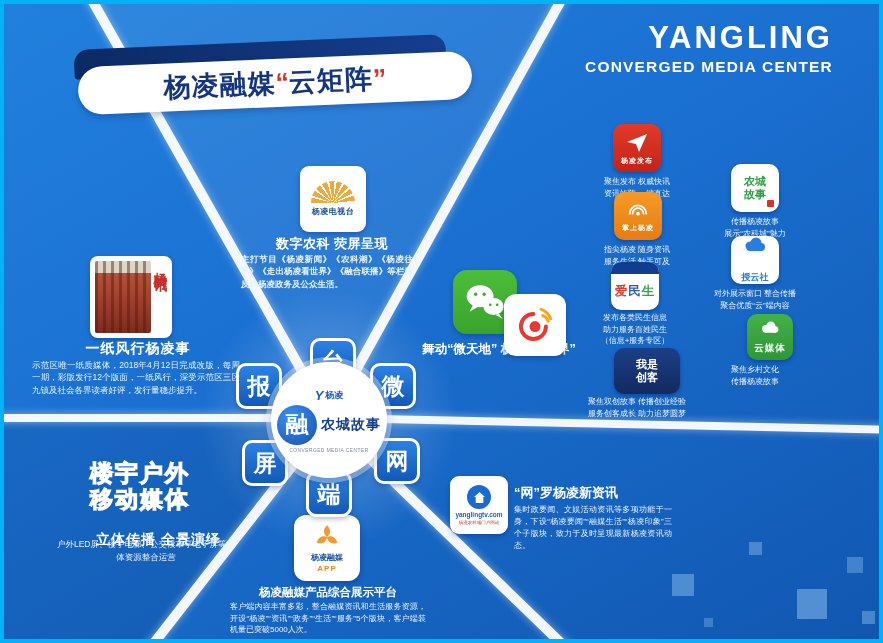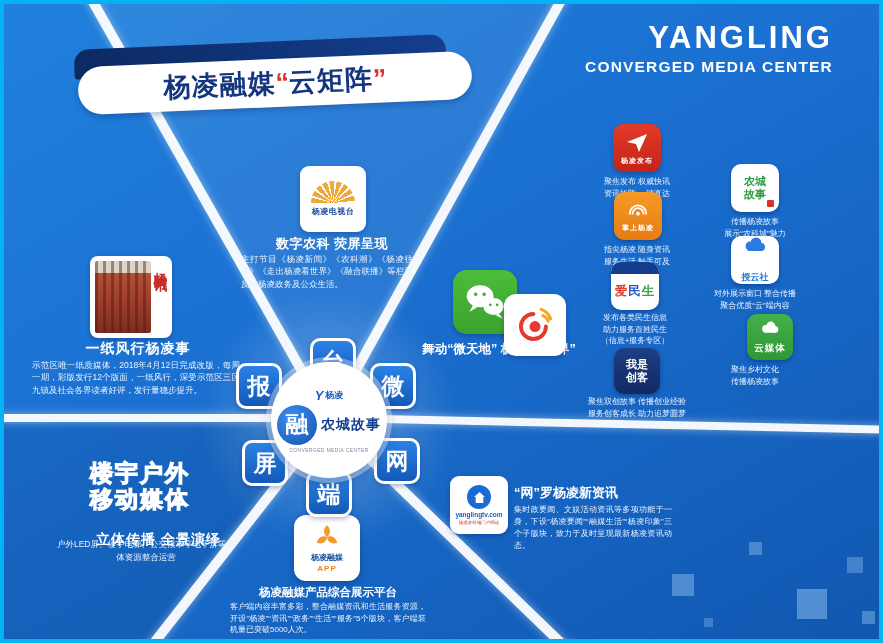--- a/index.html
+++ b/index.html
@@ -51,21 +51,21 @@
     text-align:justify;z-index:3;}
 
   .tv-icon{position:absolute;left:296px;top:162px;width:66px;height:66px;background:#fff;border-radius:9px;z-index:3;
     display:flex;flex-direction:column;align-items:center;justify-content:center;gap:3px;box-shadow:0 2px 5px rgba(0,20,80,.3);}
   .tv-fan{width:44px;height:22px;border-radius:44px 44px 0 0;
     background:repeating-conic-gradient(from -90deg at 50% 100%,#efa93a 0deg 14deg,#ffffff 14deg 20deg);}
   .tv-label{font-size:8px;font-weight:bold;color:#1a4f9e;letter-spacing:.5px;}
   .tv-title{position:absolute;left:240px;top:231px;width:176px;text-align:center;font-size:13px;font-weight:bold;
     color:#fff;z-index:3;letter-spacing:.5px;}
   .tv-desc{position:absolute;left:237px;top:249px;width:172px;font-size:8.5px;line-height:1.45;color:#e9f3ff;
-    text-align:justify;z-index:3;}
+    text-align:justify;z-index:3;font-weight:bold;}
 
   .wechat-icon{position:absolute;left:449px;top:266px;width:64px;height:64px;border-radius:14px;z-index:3;
     background:linear-gradient(180deg,#4cbd3b,#3aa32c);display:flex;align-items:center;justify-content:center;
     box-shadow:0 2px 5px rgba(0,20,80,.3);}
   .weibo-icon{position:absolute;left:500px;top:290px;width:62px;height:62px;border-radius:12px;background:#fff;z-index:4;
     display:flex;align-items:center;justify-content:center;box-shadow:0 2px 5px rgba(0,20,80,.3);}
   .social-title{position:absolute;left:403px;top:337px;width:184px;text-align:center;font-size:12.5px;font-weight:bold;
     color:#fff;z-index:3;}
 
   .tile{position:absolute;width:48px;height:48px;border-radius:10px;z-index:3;display:flex;flex-direction:column;
@@ -75,21 +75,21 @@
   .tile-wlabel{font-size:7px;font-weight:bold;color:#fff;letter-spacing:1px;}
   .cap-fabu{left:582px;top:172px;width:102px;}
   .orange{left:610px;top:188px;background:linear-gradient(180deg,#f59a27,#e87c12);gap:2px;}
   .cap-orange{left:582px;top:240px;width:102px;}
   .minsheng{left:607px;top:258px;background:#fff;overflow:hidden;justify-content:flex-start;}
   .ms-band{width:100%;height:12px;background:#123d8c;}
   .ms-name{margin-top:9px;display:inline-block;font-size:12.5px;font-weight:bold;letter-spacing:1px;
     background:linear-gradient(90deg,#e23a2f 0 34%,#2758c0 34% 67%,#35a045 67%);
     -webkit-background-clip:text;background-clip:text;color:transparent;}
   .cap-minsheng{left:560px;top:308px;width:142px;}
-  .chuangke{left:610px;top:344px;width:46px;height:46px;background:linear-gradient(180deg,#1c3f86,#122a60);}
+  .chuangke{left:610px;top:344px;width:66px;height:46px;background:linear-gradient(180deg,#1c3f86,#122a60);}
   .ck-name{width:28px;font-size:11px;font-weight:bold;color:#fff;line-height:1.2;text-align:center;word-break:break-all;}
   .cap-chuangke{left:565px;top:392px;width:136px;}
   .gushi{left:727px;top:160px;background:#fff;}
   .gs-name{width:26px;font-size:11px;font-weight:bold;color:#2f9e44;line-height:1.2;text-align:center;word-break:break-all;}
   .gs-seal{position:absolute;right:5px;bottom:5px;width:7px;height:7px;background:#d6342a;border-radius:1px;}
   .cap-gushi{left:700px;top:212px;width:102px;}
   .yunshe{left:727px;top:232px;background:#fff;gap:19px;}
   .ys-name{font-size:9px;font-weight:bold;color:#2a7de0;}
   .cap-yunshe{left:693px;top:284px;width:116px;}
   .yunmedia{left:743px;top:310px;width:46px;height:46px;background:linear-gradient(180deg,#43b148,#2f9637);gap:8px;}

